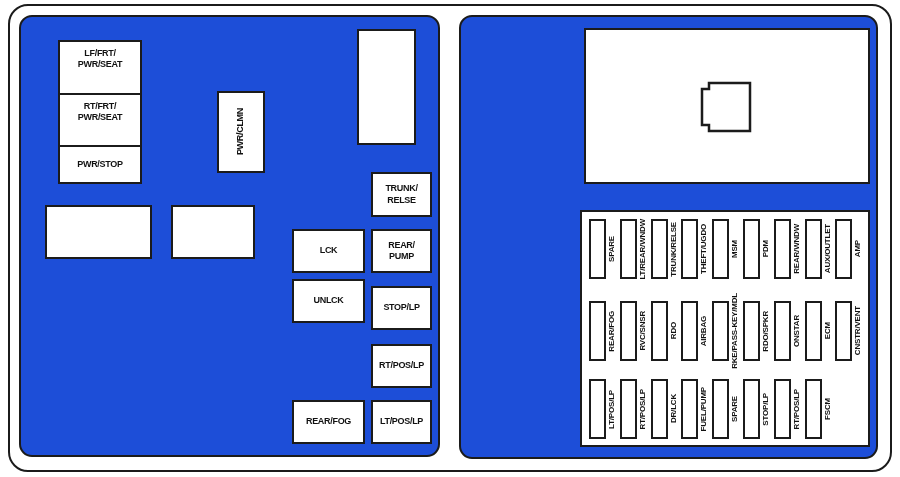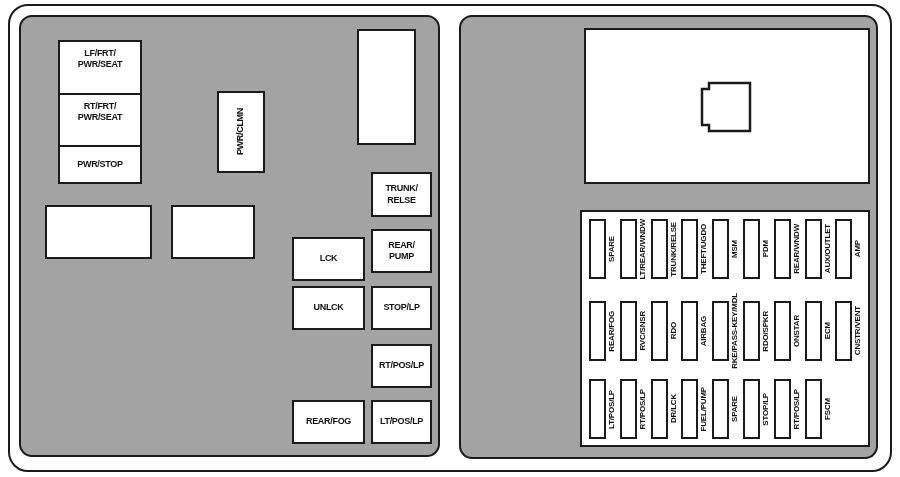--- a/index.html
+++ b/index.html
@@ -5,21 +5,21 @@
   html,body { margin:0; padding:0; background:#ffffff; }
   .stage {
     position:relative; width:900px; height:477px; background:#ffffff;
     font-family:"Liberation Sans", sans-serif; color:#111;
   }
   .outer {
     position:absolute; left:8px; top:4px; width:880px; height:464px;
     border:2px solid #1b1b1b; border-radius:20px;
   }
   .panel {
-    position:absolute; border:2px solid #1b1b1b; border-radius:13px; background:#a3a3a3;
+    position:absolute; border:2px solid #1b1b1b; border-radius:13px; background:#1d4ed8;
   }
   .panel.left  { left:9px;  top:9px; width:417px; height:438px; }
   .panel.right { left:449px; top:9px; width:415px; height:440px; }
 
   .box {
     position:absolute; border:2px solid #1b1b1b; box-sizing:border-box; background:#fff;
     display:flex; align-items:center; justify-content:center; text-align:center;
     font-size:9px; font-weight:600; letter-spacing:-0.3px; line-height:1.25;
     white-space:pre-line;
   }
@@ -69,22 +69,22 @@
       </div>
 
       <div class="box" style="left:336px;top:12px;width:59px;height:116px;"></div>
 
       <div class="box" style="left:350px;top:155px;width:61px;height:45px;">TRUNK/
 RELSE</div>
 
       <div class="box" style="left:24px;top:188px;width:107px;height:54px;"></div>
       <div class="box" style="left:150px;top:188px;width:84px;height:54px;"></div>
 
-      <div class="box" style="left:271px;top:212px;width:73px;height:44px;margin-top:8px;">LCK</div>
-      <div class="box" style="left:271px;top:269px;width:73px;height:44px;">UNLCK</div>
+      <div class="box" style="left:271px;top:212px;width:73px;height:44px;">LCK</div>
+      <div class="box" style="left:271px;top:262px;width:73px;height:44px;">UNLCK</div>
       <div class="box" style="left:271px;top:383px;width:73px;height:44px;">REAR/FOG</div>
 
       <div class="box" style="left:350px;top:212px;width:61px;height:44px;">REAR/
 PUMP</div>
       <div class="box" style="left:350px;top:269px;width:61px;height:44px;">STOP/LP</div>
       <div class="box" style="left:350px;top:327px;width:61px;height:44px;">RT/POS/LP</div>
       <div class="box" style="left:350px;top:383px;width:61px;height:44px;">LT/POS/LP</div>
     </div>
 
     <div class="panel right">

